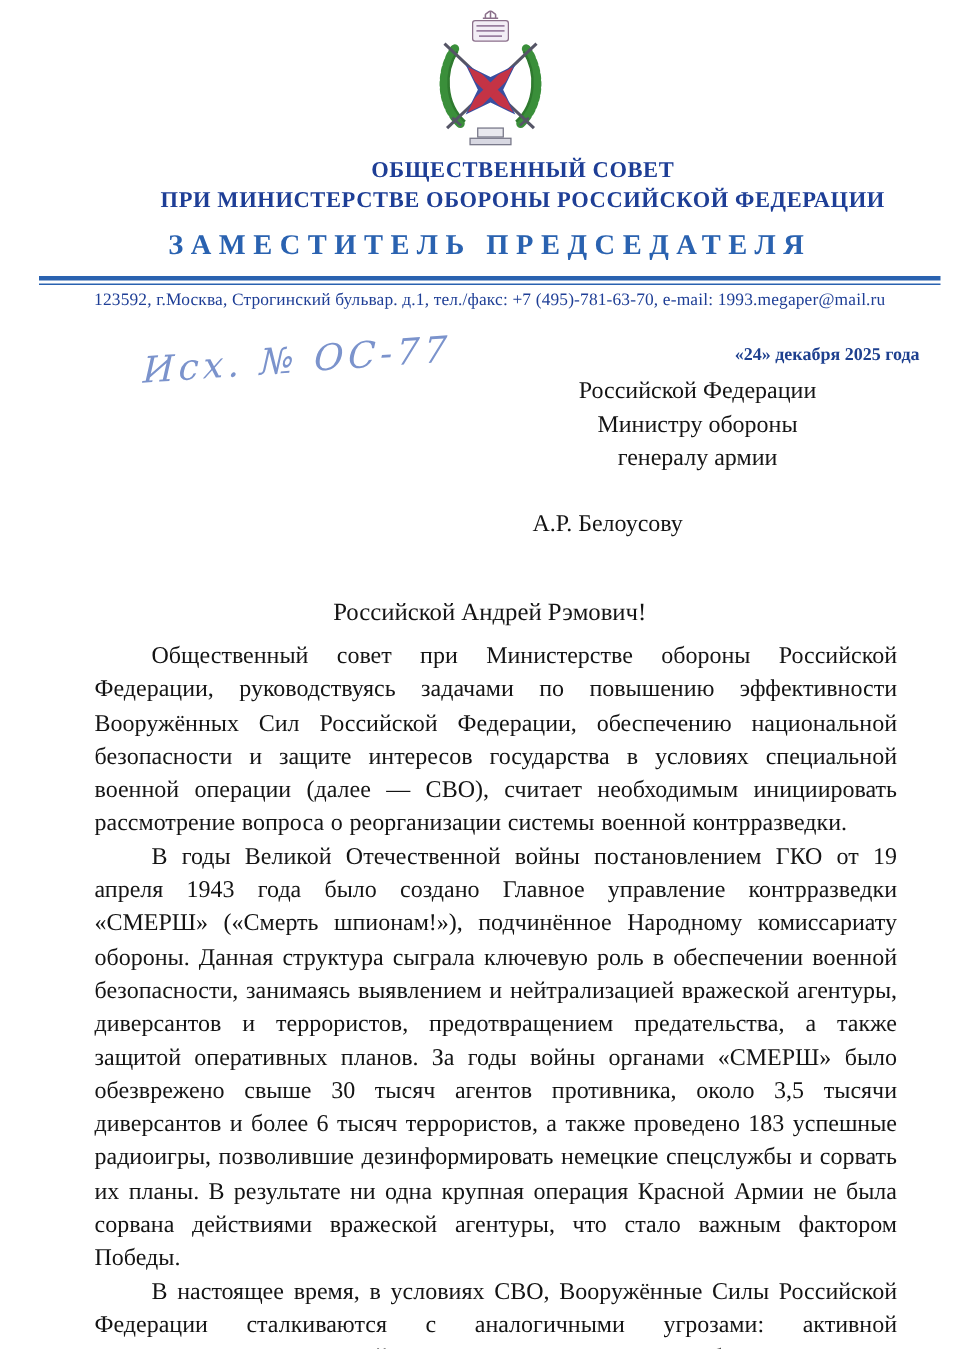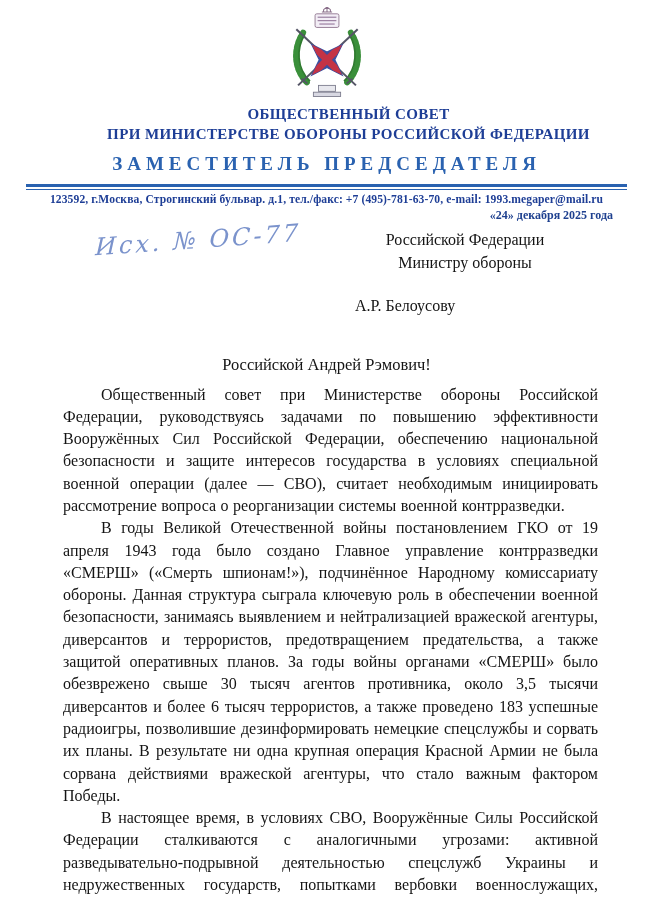--- a/index.html
+++ b/index.html
@@ -26,27 +26,27 @@
   }
   .double-rule{
     margin:9px 26px 0 26px;
     height:2px;
     border-top:3px solid #2a62b0;
     border-bottom:1px solid #2a62b0;
   }
   .contact-line{
     margin-top:3px;
     text-align:center;
-    font-weight:bold;font-size:11.6px;
+    font-weight:normal;font-size:11.6px;
     color:#1e3e96;
     letter-spacing:.1px;
   }
   
   .date-line{
-    margin-top:2px;margin-right:40px;
+    margin-top:23px;margin-right:40px;
     text-align:right;
     font-weight:bold;font-size:12px;
     color:#1e408f;
   }
   .handwritten-note{
     position:absolute;
     left:95px;top:226px;
     font-size:24px;
     font-style:italic;
     color:#7b93cc;
@@ -140,20 +140,21 @@
 
   <div class="contact-line">123592, г.Москва, Строгинский бульвар. д.1, тел./факс: +7 (495)-781-63-70, e-mail: 1993.megaper@mail.ru</div>
 
   <div class="date-line">«24» декабря 2025 года</div>
 
   <div class="handwritten-note">Исх. № ОС-77</div>
 
   <div class="recipient-block">
     <div>Российской Федерации</div>
     <div>Министру обороны</div>
+    <div>генералу армии</div>
     <div class="recipient-name">А.Р. Белоусову</div>
   </div>
 
   <div class="salutation">Российской Андрей Рэмович!</div>
 
   <div class="body-text">
     <p>Общественный совет при Министерстве обороны Российской Федерации, руководствуясь задачами по повышению эффективности Вооружённых Сил Российской Федерации, обеспечению национальной безопасности и защите интересов государства в условиях специальной военной операции (далее — СВО), считает необходимым инициировать рассмотрение вопроса о реорганизации системы военной контрразведки.</p>
     <p>В годы Великой Отечественной войны постановлением ГКО от 19 апреля 1943 года было создано Главное управление контрразведки «СМЕРШ» («Смерть шпионам!»), подчинённое Народному комиссариату обороны. Данная структура сыграла ключевую роль в обеспечении военной безопасности, занимаясь выявлением и нейтрализацией вражеской агентуры, диверсантов и террористов, предотвращением предательства, а также защитой оперативных планов. За годы войны органами «СМЕРШ» было обезврежено свыше 30 тысяч агентов противника, около 3,5 тысячи диверсантов и более 6 тысяч террористов, а также проведено 183 успешные радиоигры, позволившие дезинформировать немецкие спецслужбы и сорвать их планы. В результате ни одна крупная операция Красной Армии не была сорвана действиями вражеской агентуры, что стало важным фактором Победы.</p>
     <p>В настоящее время, в условиях СВО, Вооружённые Силы Российской Федерации сталкиваются с аналогичными угрозами: активной разведывательно-подрывной деятельностью спецслужб Украины и недружественных государств, попытками вербовки военнослужащих, проникновением диверсионно-разведывательных групп, распространением дезинформации и оказанием психологического давления на личный состав. Указанные факторы создают серьёзные риски для боеспособности войск, сохранности государственной тайны и выполнения поставленных задач.</p>
   </div>

